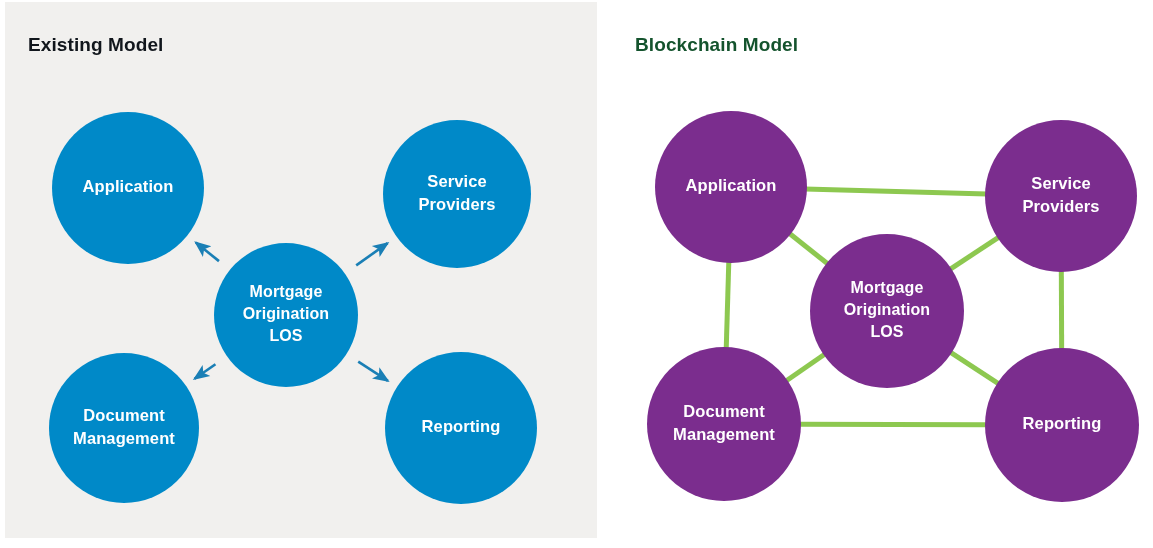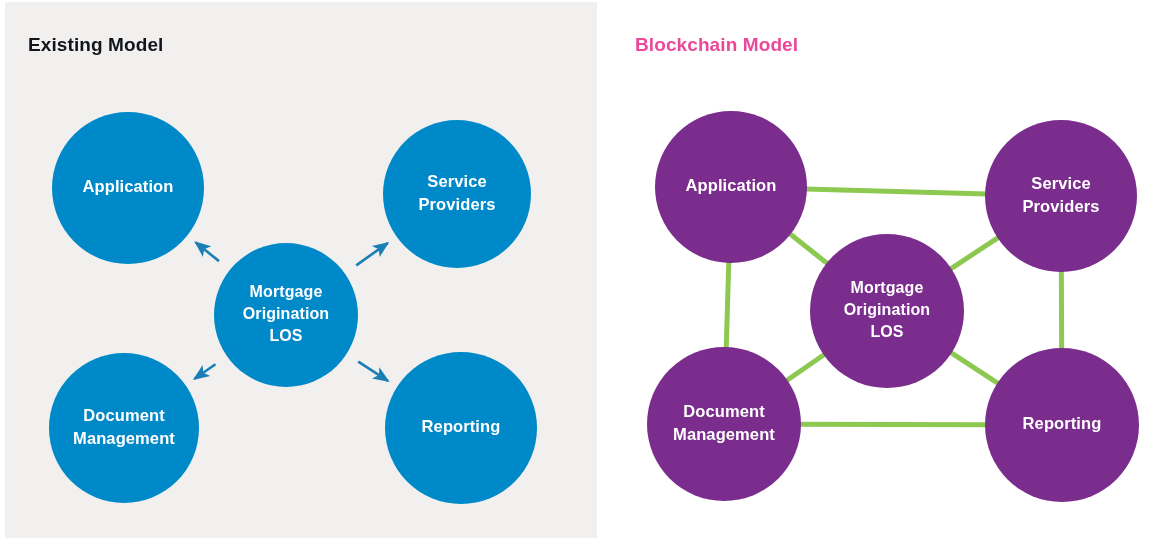--- a/index.html
+++ b/index.html
@@ -81,21 +81,21 @@
 <body>
 
 <div id="canvas">
 
   <div class="panel" id="panel-existing">
     <div class="panel-bg" style="background: rgb(241, 240, 238);"></div>
     <div class="panel-title" id="title-existing" style="color: rgb(17, 22, 28);">Existing Model</div>
   </div>
 
   <div class="panel" id="panel-blockchain">
-    <div class="panel-title" id="title-blockchain" style="color: #ec4899;">Blockchain Model</div>
+    <div class="panel-title" id="title-blockchain" style="color: #14532d;">Blockchain Model</div>
   </div>
 
   <svg class="diagram-svg" id="diagram-layer" width="1153" height="548" viewBox="0 0 1153 548">
     <defs>
       <marker id="arrowhead-existing" markerWidth="7" markerHeight="7" refX="5.6" refY="3" orient="auto" markerUnits="strokeWidth">
         <path d="M0,0.4 L6.4,3 L0,5.6 L1.5,3 Z" fill="#1a7fb5"></path>
       </marker>
     </defs>
     <g id="links-layer">
         <line x1="218.97" y1="261.12" x2="195.81" y2="242.51" stroke="#1a7fb5" stroke-width="2.6" class="link-line" marker-end="url(#arrowhead-existing)"></line>

